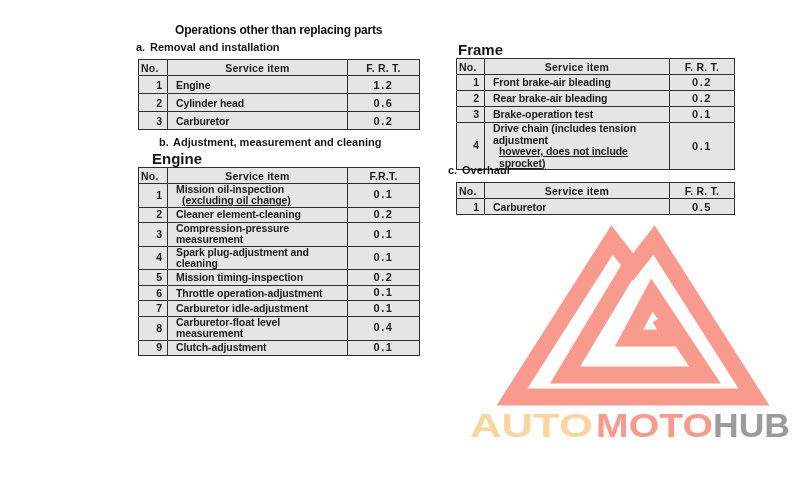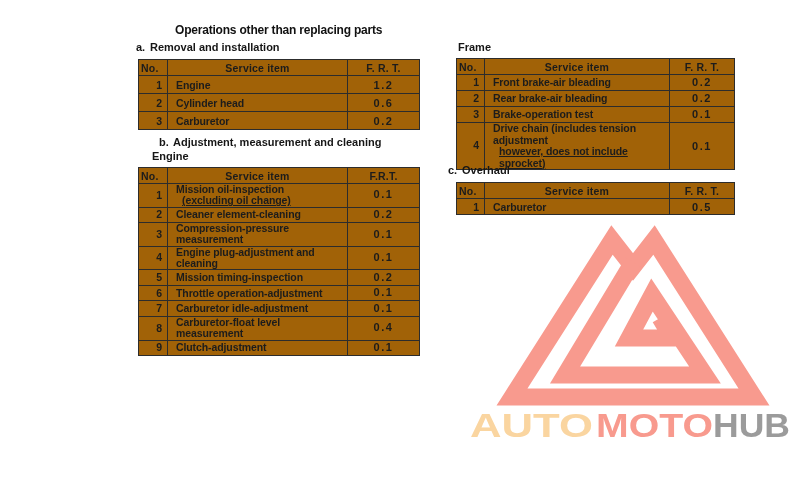--- a/index.html
+++ b/index.html
@@ -6,29 +6,29 @@
   body{
     width:800px;height:486px;background:#ffffff;position:relative;overflow:hidden;
     font-family:"Liberation Sans",sans-serif;color:#1c1c1c;
   }
   .abs{position:absolute;}
   .page-title{
     left:131px;top:23px;font-size:12px;font-weight:700;letter-spacing:-0.2px;color:#111;margin-left:44px;
   }
   .heading{font-size:11px;font-weight:700;color:#161616;white-space:nowrap;}
   .heading .prefix{display:inline-block;width:14px;}
-  .sub-label{font-size:11px;font-weight:700;color:#161616;}
+  .sub-label{font-size:15px;font-weight:700;color:#161616;}
   #h-a{left:136px;top:41px;}
   #h-b{left:123px;top:136px;margin-left:36px;}
   #lbl-engine{left:152px;top:150px;}
   #lbl-frame{left:458px;top:41px;}
   #h-c{left:448px;top:164px;}
 
   table.svc{
-    border-collapse:collapse;table-layout:fixed;background:#a16207;
+    border-collapse:collapse;table-layout:fixed;background:#e5e5e5;
     font-size:10.5px;font-weight:700;color:#1c1c1c;
     border:1.6px solid #2c2c2c;
   }
   table.svc th, table.svc td{
     border:1.2px solid #2c2c2c;padding:0 3px;overflow:hidden;
   }
   table.svc th{font-size:10.5px;text-align:center;letter-spacing:0.2px;}
   table.svc th.c-no{text-align:left;padding-left:2px;}
   table.svc td.c-no{text-align:right;padding-right:5px;}
   table.svc td.c-item{text-align:left;padding-left:8px;letter-spacing:-0.1px;}
@@ -134,21 +134,21 @@
       <tr>
         <td class="c-no">3</td>
         <td class="c-item">
           <div>Compression-pressure measurement</div>
         </td>
         <td class="c-frt">0.1</td>
       </tr>
       <tr>
         <td class="c-no">4</td>
         <td class="c-item">
-          <div>Engine plug-adjustment and cleaning</div>
+          <div>Spark plug-adjustment and cleaning</div>
         </td>
         <td class="c-frt">0.1</td>
       </tr>
       <tr>
         <td class="c-no">5</td>
         <td class="c-item">
           <div>Mission timing-inspection</div>
         </td>
         <td class="c-frt">0.2</td>
       </tr>

